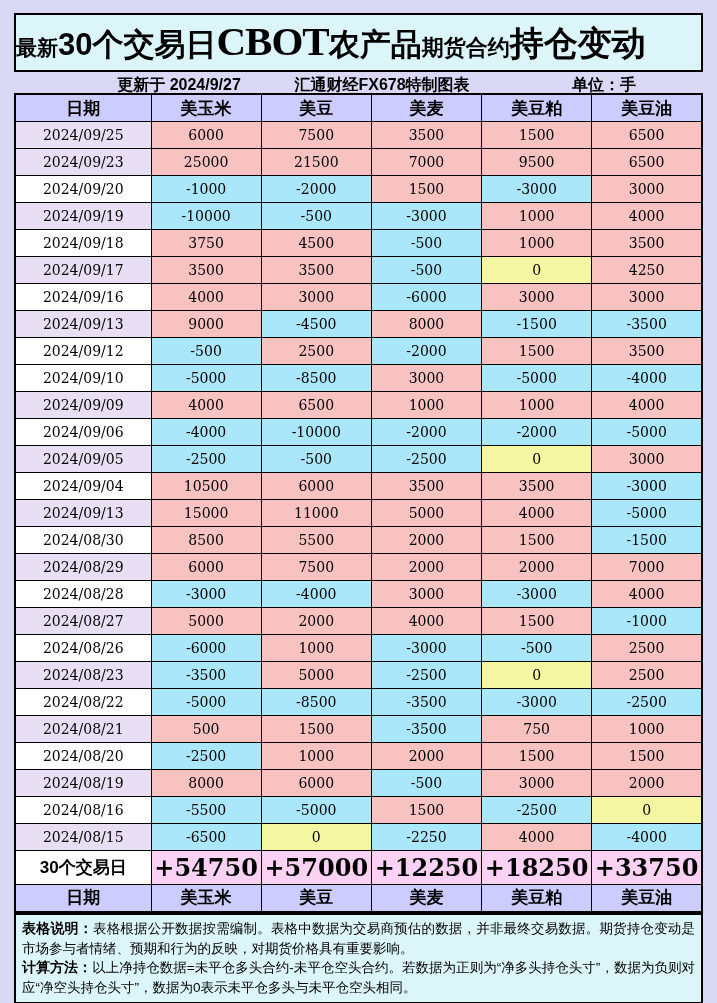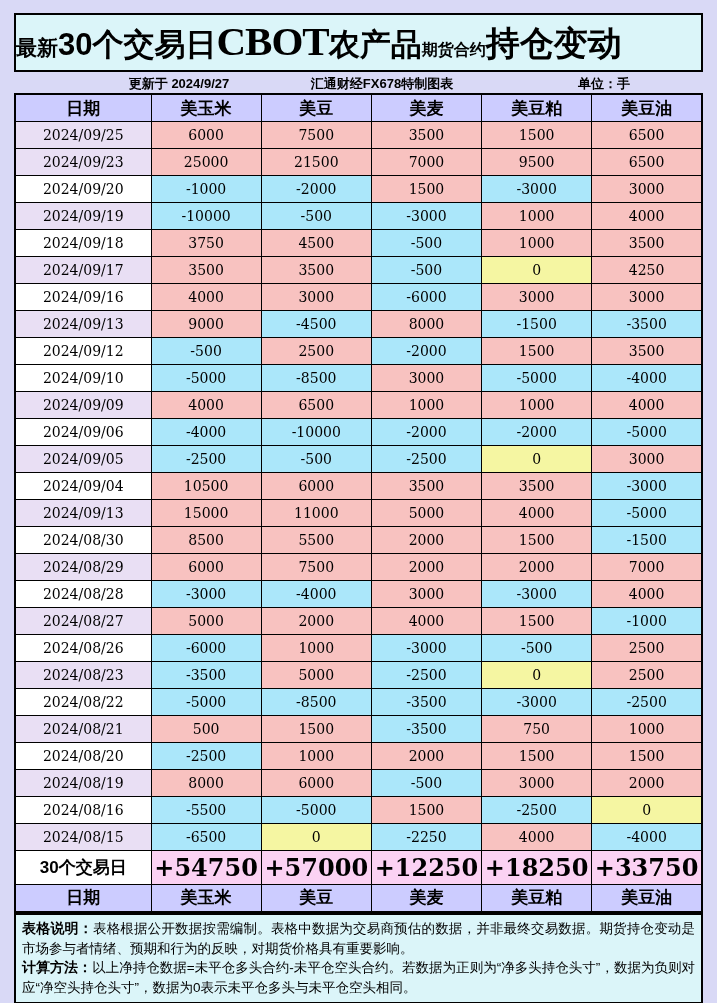--- a/index.html
+++ b/index.html
@@ -16,24 +16,24 @@
     border:2px solid #000;
     background:#DBF5F9;
     height:53px;
     display:flex;align-items:baseline;justify-content:flex-start;
     padding-top:2px;
     font-weight:bold;white-space:nowrap;
   }
   .t-sm{font-size:21px;}
   .t-lg{font-size:31px;}
   .t-cbot{font-size:41px;font-family:"Liberation Serif",serif;letter-spacing:-1px;}
-  .t-md{font-size:16px;}
+  .t-md{font-size:22px;}
   .t-xl{font-size:34px;}
   
-  .subtitle{position:relative;height:21px;font-size:13px;font-weight:bold;text-align:center;}
+  .subtitle{position:relative;height:21px;font-size:16px;font-weight:bold;text-align:center;}
   .subtitle span{position:absolute;top:3px;transform:translateX(-50%);white-space:nowrap;}
   .sub-updated{left:165px;}
   .sub-source{left:368px;}
   .sub-unit{left:590px;}
   
   table{
     width:689px;height:820px;
     border-collapse:collapse;table-layout:fixed;
     border:2px solid #000;
     font-family:"DejaVu Serif",serif;

